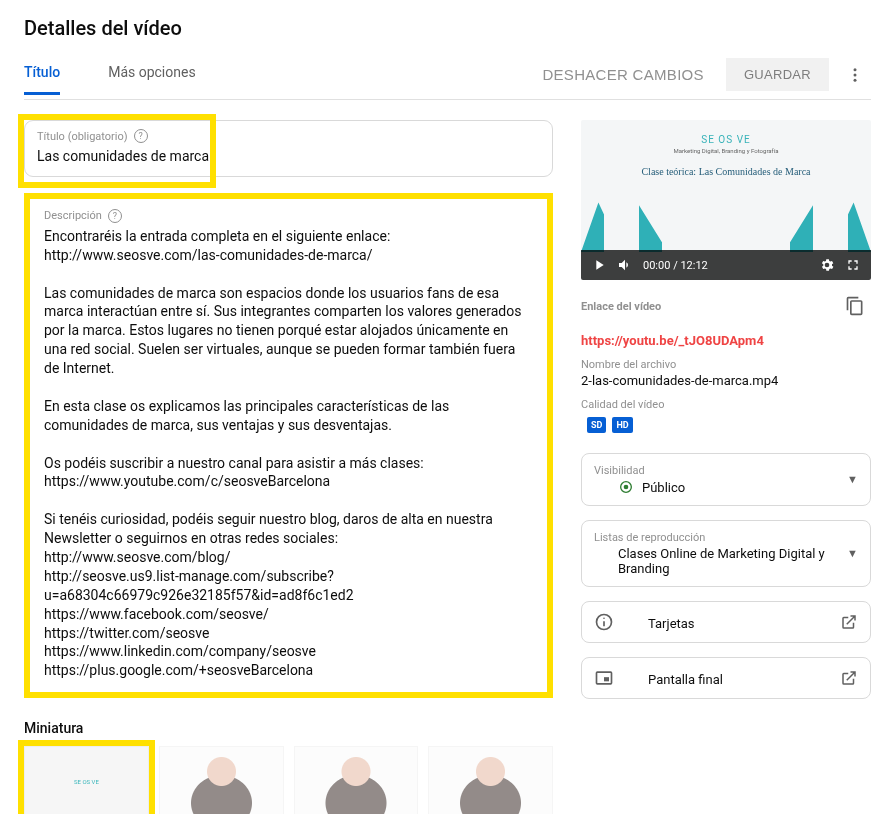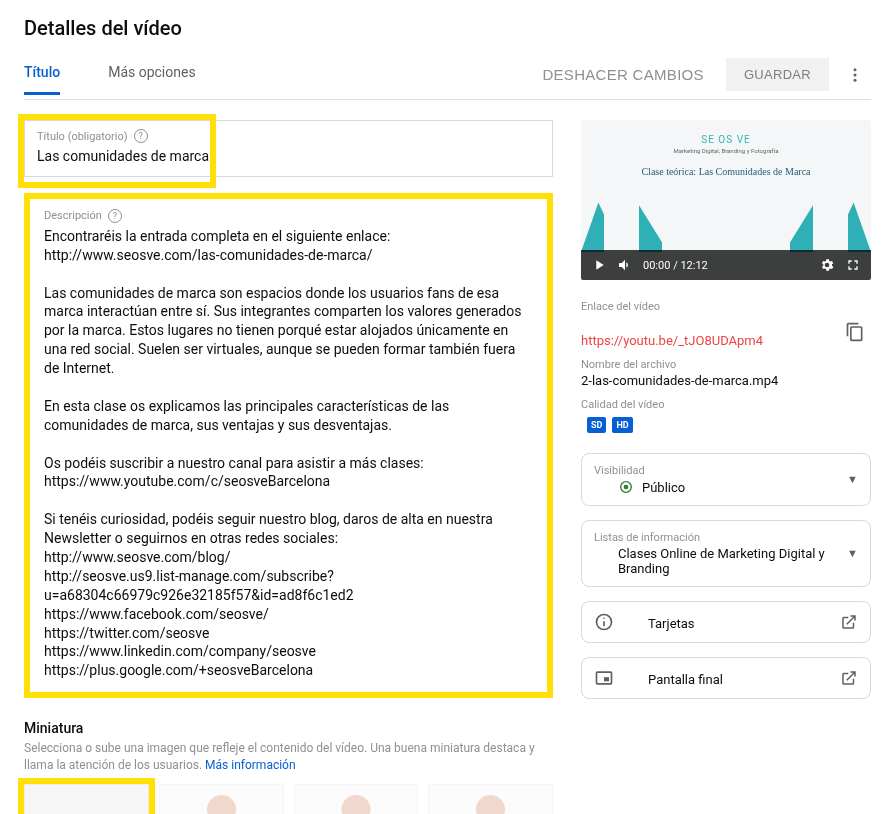--- a/index.html
+++ b/index.html
@@ -35,21 +35,21 @@
   .hl-partial { position: relative; }
   .hl-partial::before {
     content: ""; position: absolute; top: -6px; left: -6px;
     width: 186px; height: 62px;
     border: 6px solid #ffe000; pointer-events: none; z-index: 2;
   }
   .hl-full { border: 6px solid #ffe000; padding: 2px; }
 
   
   .field {
-    border: 1px solid #d9d9d9; border-radius: 0; padding: 8px 12px 10px;
+    border: 1px solid #d9d9d9; border-radius: 9px; padding: 8px 12px 10px;
     position: relative; background: #fff;
   }
   .field-label { font-size: 11px; color: #909090; display: flex; align-items: center; gap: 6px; }
   .field-value { font-size: 14px; color: #0d0d0d; margin-top: 4px; line-height: 1.35; white-space: pre-wrap; }
   .help { width: 14px; height: 14px; border: 1px solid #909090; border-radius: 50%; display: inline-flex; align-items: center; justify-content: center; font-size: 9px; color: #909090; }
 
   
   .section-title { font-size: 14px; font-weight: 500; margin-top: 22px; color: #0d0d0d; }
   .section-desc { font-size: 12px; color: #909090; margin-top: 4px; line-height: 1.4; }
   .link { color: #065fd4; cursor: pointer; }
@@ -91,21 +91,21 @@
     display: flex; align-items: center; gap: 10px; padding: 0 10px; color: #fff;
   }
   .controls .time { font-size: 11px; }
   .controls .spacer { flex: 1; }
   .controls svg { width: 16px; height: 16px; fill: #fff; cursor: pointer; }
 
   .meta { padding: 10px 0 6px; }
   .meta-label { font-size: 11px; color: #909090; margin-top: 10px; }
   .meta-value { font-size: 13px; color: #0d0d0d; margin-top: 2px; }
   .meta-link { font-size: 13px; color: #ef4444; margin-top: 20px; display: inline-block; }
-  .meta-row { display: flex; justify-content: space-between; align-items: flex-end; }
+  .meta-row { display: flex; justify-content: space-between; align-items: flex-start; font-weight: bold; }
   .copy-btn { width: 32px; height: 32px; display: flex; align-items: center; justify-content: center; cursor: pointer; color: #606060; }
   .badges { display: flex; gap: 6px; margin-top: 6px; padding-left: 6px; }
   .badge { background: #065fd4; color: #fff; font-size: 9px; font-weight: 700; padding: 3px 4px; border-radius: 2px; }
 
   .card {
     border: 1px solid #d9d9d9; border-radius: 8px; padding: 10px 12px;
     display: flex; align-items: center; gap: 10px; margin-top: 14px; background: #fff;
     cursor: pointer;
   }
   .card .c-body { flex: 1; }
@@ -177,23 +177,20 @@
 http://www.seosve.com/blog/
 http://seosve.us9.list-manage.com/subscribe?u=a68304c66979c926e32185f57&amp;id=ad8f6c1ed2
 https://www.facebook.com/seosve/
 https://twitter.com/seosve
 https://www.linkedin.com/company/seosve
 https://plus.google.com/+seosveBarcelona</div>
         </div>
       </div>
 
       <div class="section-title">Miniatura</div>
-      <div class="section-desc">
-        <span>Selecciona o sube una imagen que refleje el contenido del vídeo. Una buena miniatura destaca y llama la atención de los usuarios. </span><span class="link">Más información</span>
-      </div>
 
       <div class="thumbs">
         <div class="thumb selected">
           <div class="t-body">
             <div class="t-top">SE OS VE</div>
 
           </div>
 
         </div>
         <div class="thumb person faded"></div>
@@ -260,21 +257,21 @@
                 <circle cx="12" cy="12" r="3.5" fill="#2e7d32"></circle>
               </svg>
             <span>Público</span>
           </div>
         </div>
         <span class="chev">▼</span>
       </div>
 
       <div class="card">
         <div class="c-body">
-          <div class="c-label">Listas de información</div>
+          <div class="c-label">Listas de reproducción</div>
           <div class="c-value">
               <span>Clases Online de Marketing Digital y Branding</span>
             </div>
         </div>
         <span class="chev">▼</span>
       </div>
 
       <div class="card">
         <svg width="20" height="20" viewBox="0 0 24 24" fill="none" stroke="#606060" stroke-width="2">
             <circle cx="12" cy="12" r="9"></circle>

